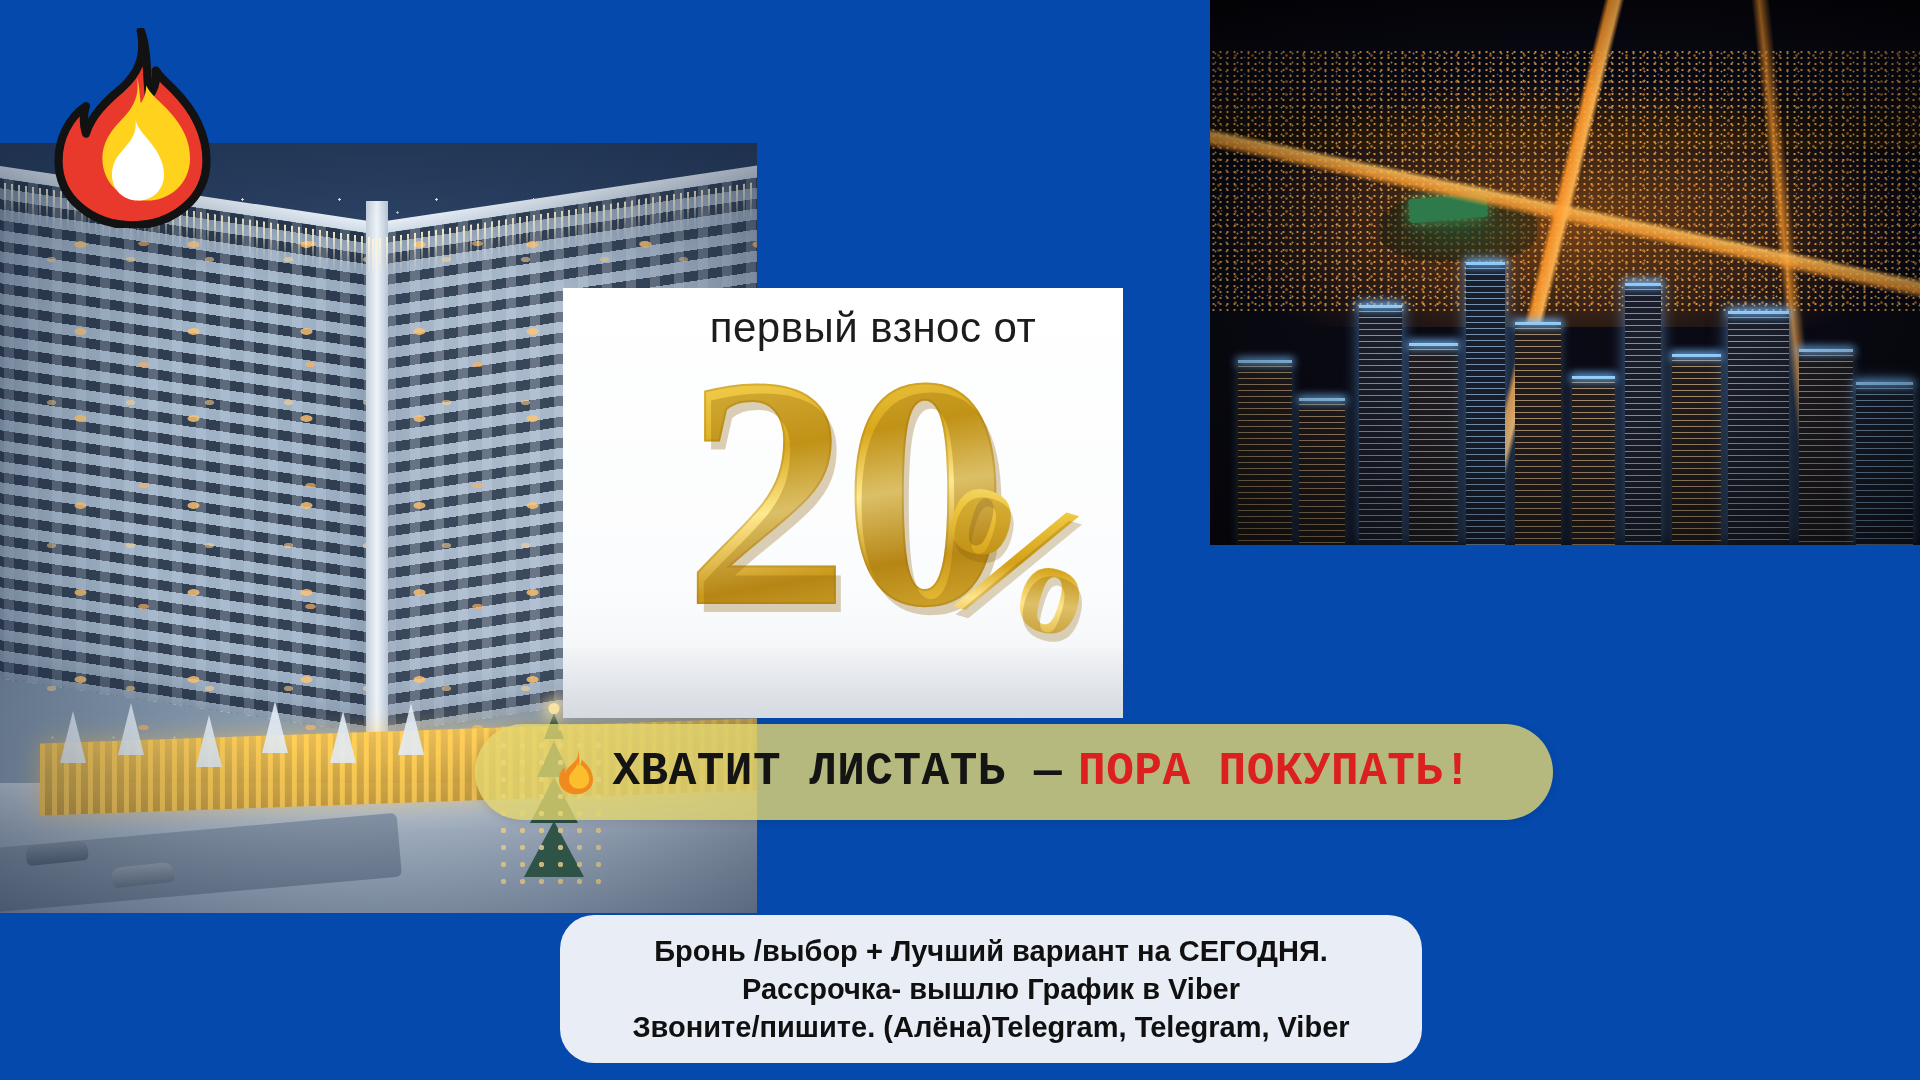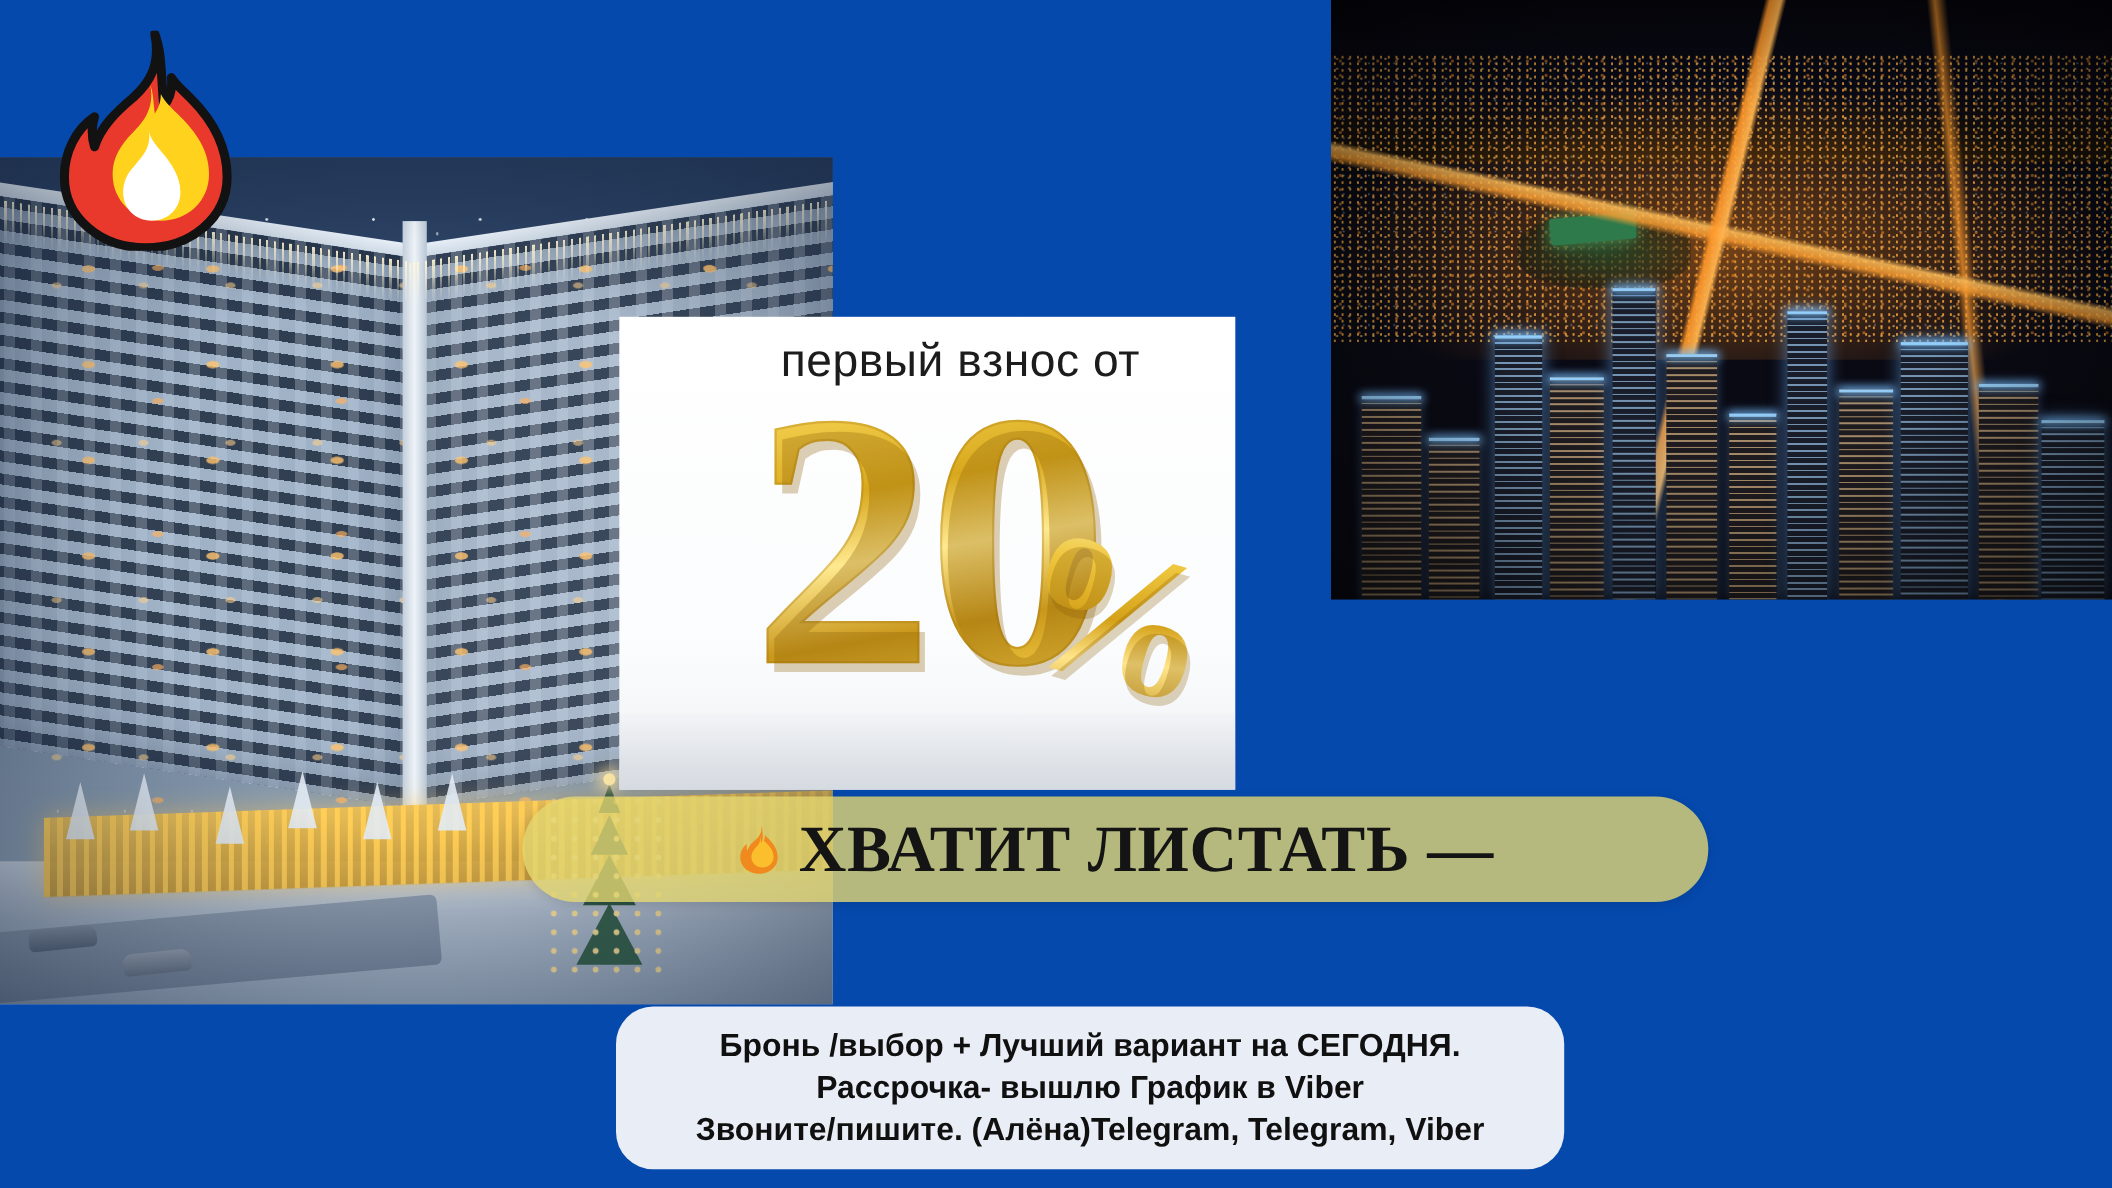--- a/index.html
+++ b/index.html
@@ -270,22 +270,22 @@
     position:absolute; left:475px; top:724px; width:1078px; height:96px;
     background:rgba(226,214,112,.80);
     border-radius:50px;
     z-index:25;
     display:flex; align-items:center; justify-content:center; gap:16px;
     padding:0 26px;
     box-shadow:0 2px 10px rgba(0,0,0,.12);
   }
   .cta-fire{ width:40px; height:46px; flex:0 0 auto; }
   .cta-text{
-    font-weight:700; font-size:60px; letter-spacing:.5px; white-space:nowrap;
-    font-family:Liberation Serif, serif;
+    font-weight:700; font-size:46px; letter-spacing:.5px; white-space:nowrap;
+    font-family:Liberation Mono, monospace;
   }
   .cta-black{ color:#141414; }
   .cta-red{ color:#dc2020; }
 
   
   .info-card{
     position:absolute; left:560px; top:915px; width:862px; height:148px;
     background:#e9eef6; border-radius:34px; z-index:25;
     display:flex; flex-direction:column; align-items:center; justify-content:center;
     gap:5px;
@@ -400,19 +400,20 @@
 </div>
 
 <div class="cta-banner">
   <span class="cta-fire">
     <svg viewBox="0 0 120 146" width="40" height="46" aria-hidden="true">
       <path d="M66 2c4 20-3 32-14 42C40 54 30 64 26 77c-2-7-2-14 0-20-12 8-20 23-20 40 0 27 24 47 54 47s54-20 54-47c0-22-12-40-24-52-5-5-10-9-13-14 1 8-1 14-5 19-2-19-1-35-6-48z" fill="#F08A1E"></path>
       <path d="M63 36c3 15-4 24-12 32-7 7-13 16-13 27 0 18 14 31 32 31s32-13 32-31c0-16-9-28-19-38-5-5-10-9-13-15 0 6-2 10-4 13-1-8-1-14-3-19z" fill="#FBBF2E"></path>
     </svg>
   </span>
   <span class="cta-text cta-black">ХВАТИТ ЛИСТАТЬ —</span>
+  <span class="cta-text cta-red">ПОРА ПОКУПАТЬ!</span>
 </div>
 
 <div class="info-card">
   <div class="info-line">Бронь /выбор + Лучший вариант на СЕГОДНЯ.</div>
   <div class="info-line">Рассрочка- вышлю График в Viber</div>
   <div class="info-line">Звоните/пишите. (Алёна)Telegram, Telegram, Viber</div>
 </div>
 
 </body></html>

